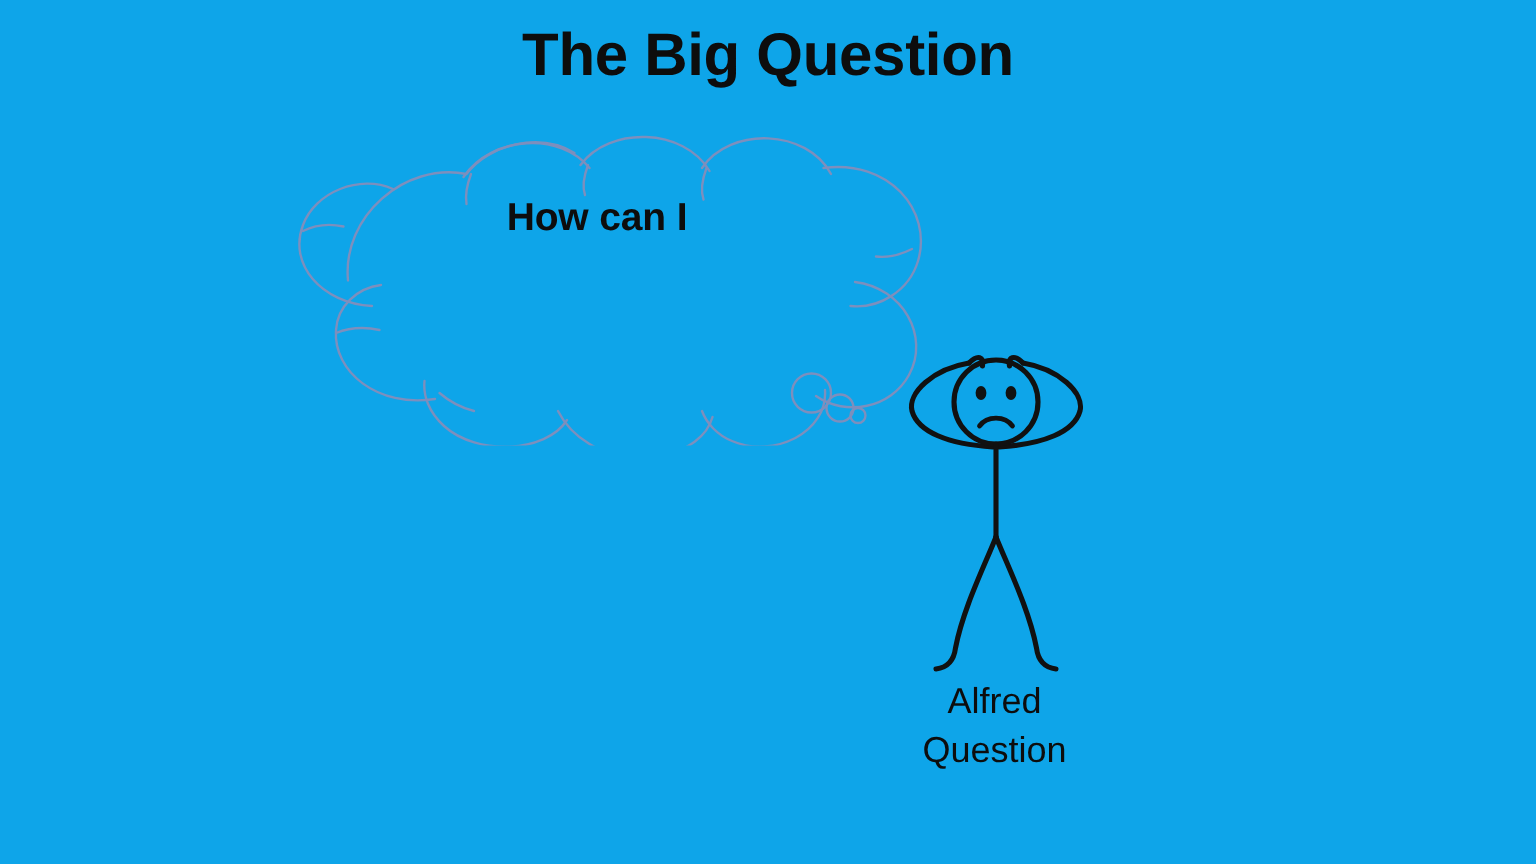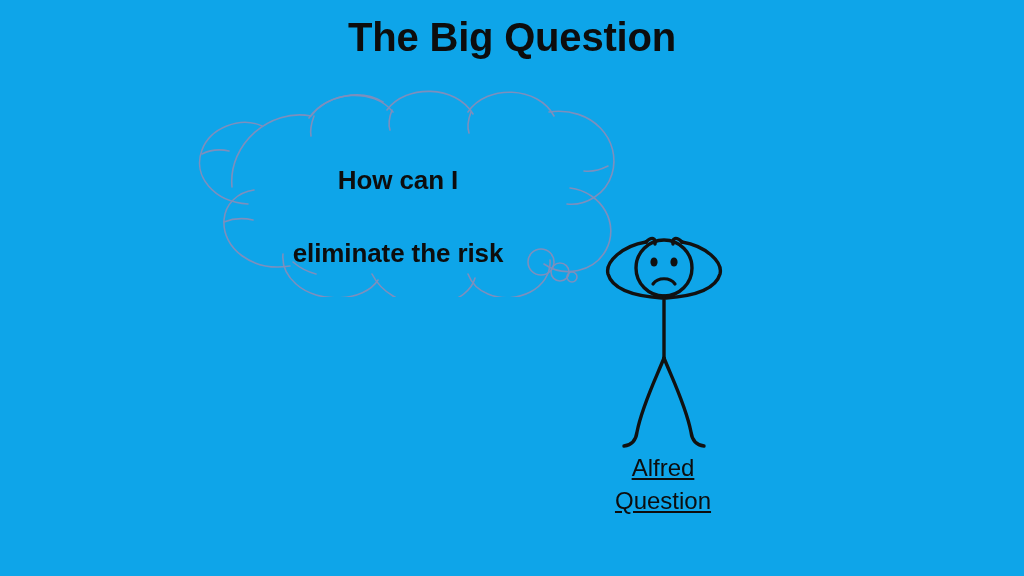--- a/index.html
+++ b/index.html
@@ -42,40 +42,40 @@
     left: 238px;
     top: 126px;
     width: 320px;
     text-align: center;
     font-size: 26px;
     font-weight: bold;
     color: #0d0d0d;
     line-height: 1.42;
     letter-spacing: -0.1px;
   }
-  #thought-text div { white-space: nowrap; margin-top: 36px; }
+  #thought-text div { white-space: nowrap; }
   #stick-figure {
     position: absolute;
     left: 596px;
     top: 226px;
     width: 136px;
     height: 232px;
   }
   #figure-name {
     position: absolute;
     left: 583px;
     top: 452px;
     width: 160px;
     text-align: center;
     font-size: 24px;
     font-weight: normal;
     color: #0d0d0d;
     line-height: 1.36;
   }
-  #figure-name div { white-space: nowrap; text-decoration: underline; }
+  #figure-name div { white-space: nowrap; }
 </style>
 </head>
 <body>
 
 <div id="slide">
 
   <div id="slide-title">The Big Question</div>
 
   <svg id="thought-bubble" viewBox="0 0 460 215">
     <g fill="none" stroke="#7d8fbd" stroke-width="1.6" stroke-linecap="round" stroke-linejoin="round">
@@ -104,21 +104,20 @@
       <path d="M 115 180 C 122 186 130 190 138 192"></path>
 
       <circle cx="363" cy="180" r="13"></circle>
       <circle cx="382" cy="190" r="9"></circle>
       <circle cx="394" cy="195" r="5"></circle>
     </g>
   </svg>
 
   <div id="thought-text">
     <div>How can I</div>
-    <div>eliminate the risk</div>
   </div>
 
   <svg id="stick-figure" viewBox="0 0 136 232">
     <g fill="none" stroke="#111111" stroke-width="3.4" stroke-linecap="round" stroke-linejoin="round">
 
       <path d="M 66 72 C 36 70 16 62 12 48 C 9 36 26 20 50 16"></path>
 
       <path d="M 70 72 C 100 70 120 62 124 48 C 127 36 110 20 86 16"></path>
 
       <path d="M 50 16 C 56 10 60 12 59 18"></path>

